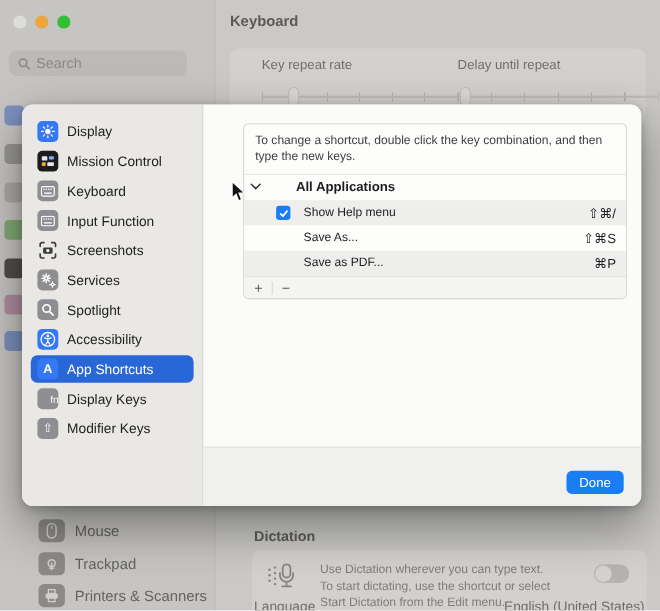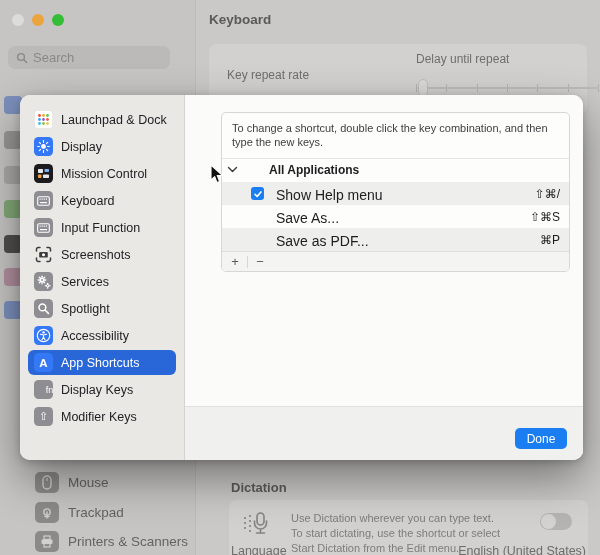--- a/index.html
+++ b/index.html
@@ -21,21 +21,21 @@
   .bgrow { position:absolute; display:flex; align-items:center; gap:9px; color:#646361; font-size:13.5px; }
   .bgicon { width:24px; height:21px; border-radius:5px; background:#8b8a88; display:flex; align-items:center; justify-content:center; flex:0 0 auto; }
   .bgicon.dark { background:#55534e; }
 
   .strip-ico { position:absolute; left:4px; width:18px; height:18px; border-radius:4px; z-index:2; }
 
   .bg-content { position:absolute; left:195px; top:0; width:405px; height:555px; background:#cac9c7; border-left:1px solid #bdbcba; z-index:1; }
   .bg-title { position:absolute; left:13px; top:12px; font-size:13.5px; font-weight:700; color:#5b5a59; }
   .repeat-box { position:absolute; left:13px; top:44px; right:13px; height:70px; background:#d2d1cf; border-radius:8px; }
   .slider-group { position:absolute; top:8px; }
-  .sg1 { left:18px; width:178px;margin-top:16px; } .sg2 { left:207px; width:183px; }
+  .sg1 { left:29px; width:178px; } .sg2 { left:207px; width:183px; }
   .slider-label { font-size:12px; color:#6f6e6c; }
   .slider { position:relative; height:26px; margin-top:10px; }
   .ticks { position:absolute; left:0; right:0; top:8px; height:8px;
     background:repeating-linear-gradient(90deg,#b3b2b0 0 1px,transparent 1px 16.58%); }
   .track { position:absolute; left:0; right:0; top:11px; height:2px; background:#bcbbb9; }
   .knob { position:absolute; top:3px; width:10px; height:18px; border-radius:5px; background:#dad9d7; border:1px solid #bfbebc; }
 
   .dict-heading { position:absolute; left:35px; top:480px; font-size:13px; font-weight:700; color:#5c5b59; }
   .dict-box { position:absolute; left:33px; top:500px; right:12px; height:80px; background:#d2d1cf; border-radius:8px; }
   .dict-text { position:absolute; left:62px; top:11px; right:80px; font-size:11px; line-height:15px; color:#7e7d7b; }
@@ -61,21 +61,21 @@
   .mmain { position:relative; flex:1; background:#fbfbfa; }
   .box { position:absolute; left:36px; top:17px; right:13px; border:1px solid #d8d7d5; border-radius:5px; overflow:hidden; background:#fdfdfc; }
   .instruction { padding:8px 10px 9px; font-size:11px; line-height:14px; color:#3e3e40; border-bottom:1px solid #e6e6e4; }
   .grow { position:relative; height:23px; }
   .grow .chev { position:absolute; left:5px; top:7px; }
   .grow .glabel { position:absolute; left:47px; top:4px; font-size:12px; font-weight:600; color:#1d1d1f; }
   .srow { position:relative; height:23px; background:#fdfdfc; }
   .srow.alt { background:#eeeeec; }
   .srow .cb { position:absolute; left:29px; top:5px; width:13px; height:13px; border-radius:3px; background:#1a7ef2;
     display:flex; align-items:center; justify-content:center; }
-  .srow .lbl { position:absolute; left:54px; top:5px; font-size:14px; color:#1d1d1f; }
+  .srow .lbl { position:absolute; left:54px; top:5px; font-size:11px; color:#1d1d1f; }
   .srow .keys { position:absolute; right:9px; top:5px; font-size:12px; color:#1d1d1f; }
   .box-footer { height:20px; background:#f4f4f2; border-top:1px solid #dfdfdd; display:flex; align-items:center; padding-left:4px; }
   .pmbtn { width:18px; text-align:center; font-size:13px; color:#5a5a58; line-height:18px; }
   .pmdiv { width:1px; height:12px; background:#d8d7d5; margin:0 3px; }
 
   .modal-footer { position:absolute; left:0; right:0; bottom:0; height:54px; background:#f0f0ee; border-top:1px solid #e1e1df; }
   .done-btn { position:absolute; right:16px; bottom:11px; width:52px; height:21px; border-radius:5px; background:#1a7ef2;
     color:#fff; font-size:12px; display:flex; align-items:center; justify-content:center; border:none; }
 
   .cursor { position:absolute; left:209px; top:164px; z-index:50; }
@@ -181,36 +181,20 @@
     </div>
     <div class="lang-row">
       <span>Language</span>
       <span>English (United States)</span>
     </div>
   </div>
 
   <div class="modal">
     <aside class="msb">
 
-      <div class="msb-item">
-        <span class="mico white">
-          <svg width="13" height="13" viewBox="0 0 13 13">
-            <circle cx="2.5" cy="2.5" r="1.4" fill="#ef4d3d"></circle>
-              <circle cx="6.5" cy="2.5" r="1.4" fill="#f6a623"></circle>
-              <circle cx="10.5" cy="2.5" r="1.4" fill="#57c84c"></circle>
-            <circle cx="2.5" cy="6.5" r="1.4" fill="#3aa3f5"></circle>
-              <circle cx="6.5" cy="6.5" r="1.4" fill="#9b59d0"></circle>
-              <circle cx="10.5" cy="6.5" r="1.4" fill="#f2623e"></circle>
-            <circle cx="2.5" cy="10.5" r="1.4" fill="#35c3d6"></circle>
-              <circle cx="6.5" cy="10.5" r="1.4" fill="#8bc34a"></circle>
-              <circle cx="10.5" cy="10.5" r="1.4" fill="#f5c542"></circle>
-          </svg>
-        </span>
-        <span>Launchpad &amp; Dock</span>
-      </div>
 
       <div class="msb-item">
         <span class="mico blue">
           <svg width="13" height="13" viewBox="0 0 13 13">
             <circle cx="6.5" cy="6.5" r="2.4" fill="#fff"></circle>
             <g stroke="#fff" stroke-width="1.1" stroke-linecap="round">
               <line x1="6.5" y1="0.6" x2="6.5" y2="2.4"></line>
                 <line x1="6.5" y1="10.6" x2="6.5" y2="12.4"></line>
               <line x1="0.6" y1="6.5" x2="2.4" y2="6.5"></line>
                 <line x1="10.6" y1="6.5" x2="12.4" y2="6.5"></line>

